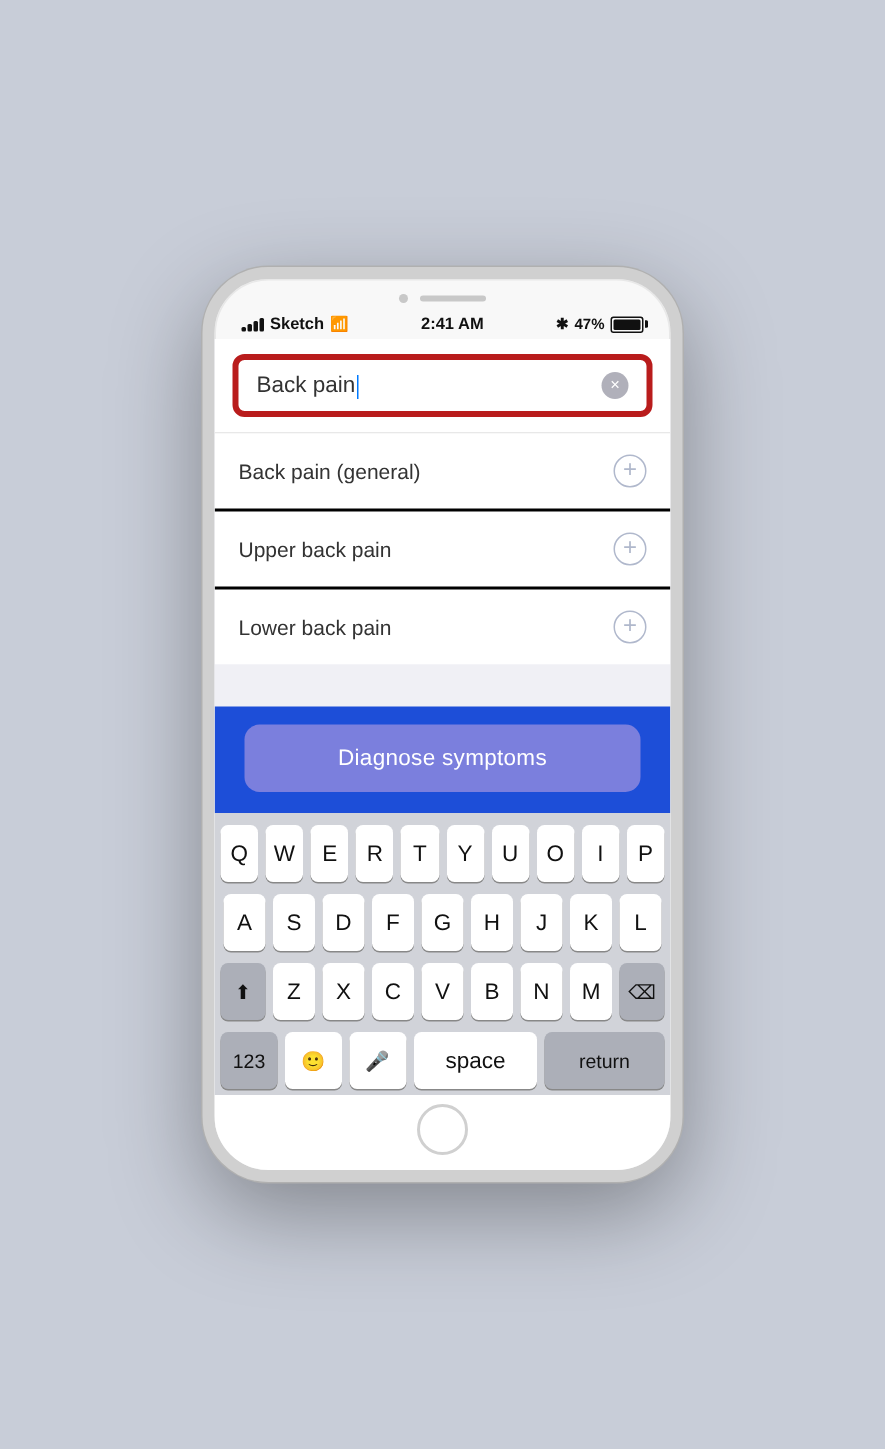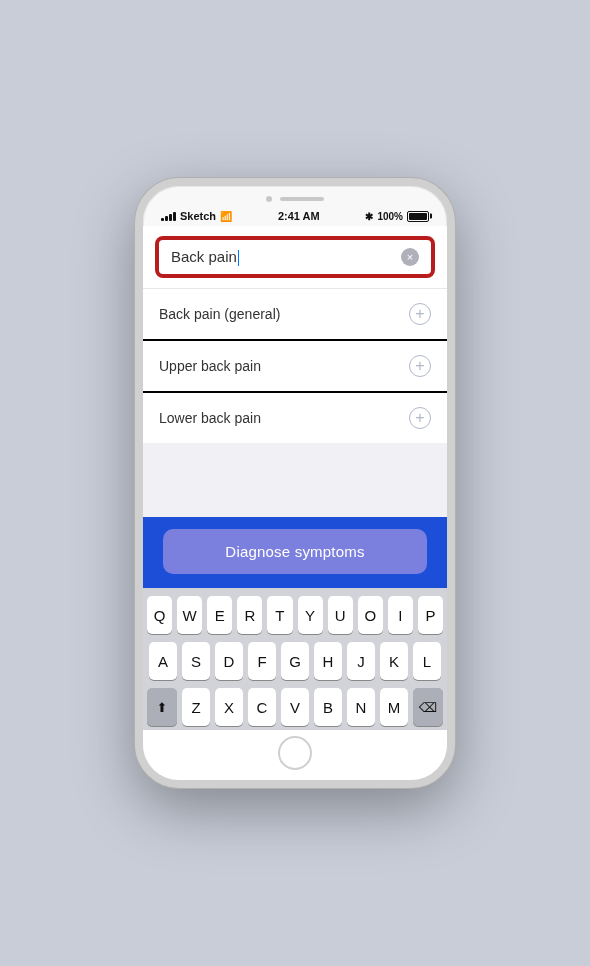--- a/index.html
+++ b/index.html
@@ -390,21 +390,21 @@
           <div class="signal-bar" style="height:5px"></div>
           <div class="signal-bar" style="height:7px"></div>
           <div class="signal-bar" style="height:9px"></div>
         </div>
         <span>Sketch</span>
         <span class="wifi-icon">📶</span>
       </div>
       <div class="status-center">2:41 AM</div>
       <div class="status-right">
         <span>✱</span>
-        <span>100%</span>
+        <span>47%</span>
         <div class="battery-container">
           <div class="battery-icon">
             <div class="battery-fill"></div>
           </div>
         </div>
       </div>
     </div>
 
     <div class="phone-content">
 
@@ -470,20 +470,27 @@
           <div class="key">Z</div>
           <div class="key">X</div>
           <div class="key">C</div>
           <div class="key">V</div>
           <div class="key">B</div>
           <div class="key">N</div>
           <div class="key">M</div>
           <div class="key dark wide">⌫</div>
         </div>
 
+        <div class="key-row">
+          <div class="key dark num">123</div>
+          <div class="key num">🙂</div>
+          <div class="key num">🎤</div>
+          <div class="key space">space</div>
+          <div class="key dark return">return</div>
+        </div>
       </div>
     </div>
 
     <div class="home-button">
       <div class="home-circle"></div>
     </div>
 
   </div>
 </div>
 

